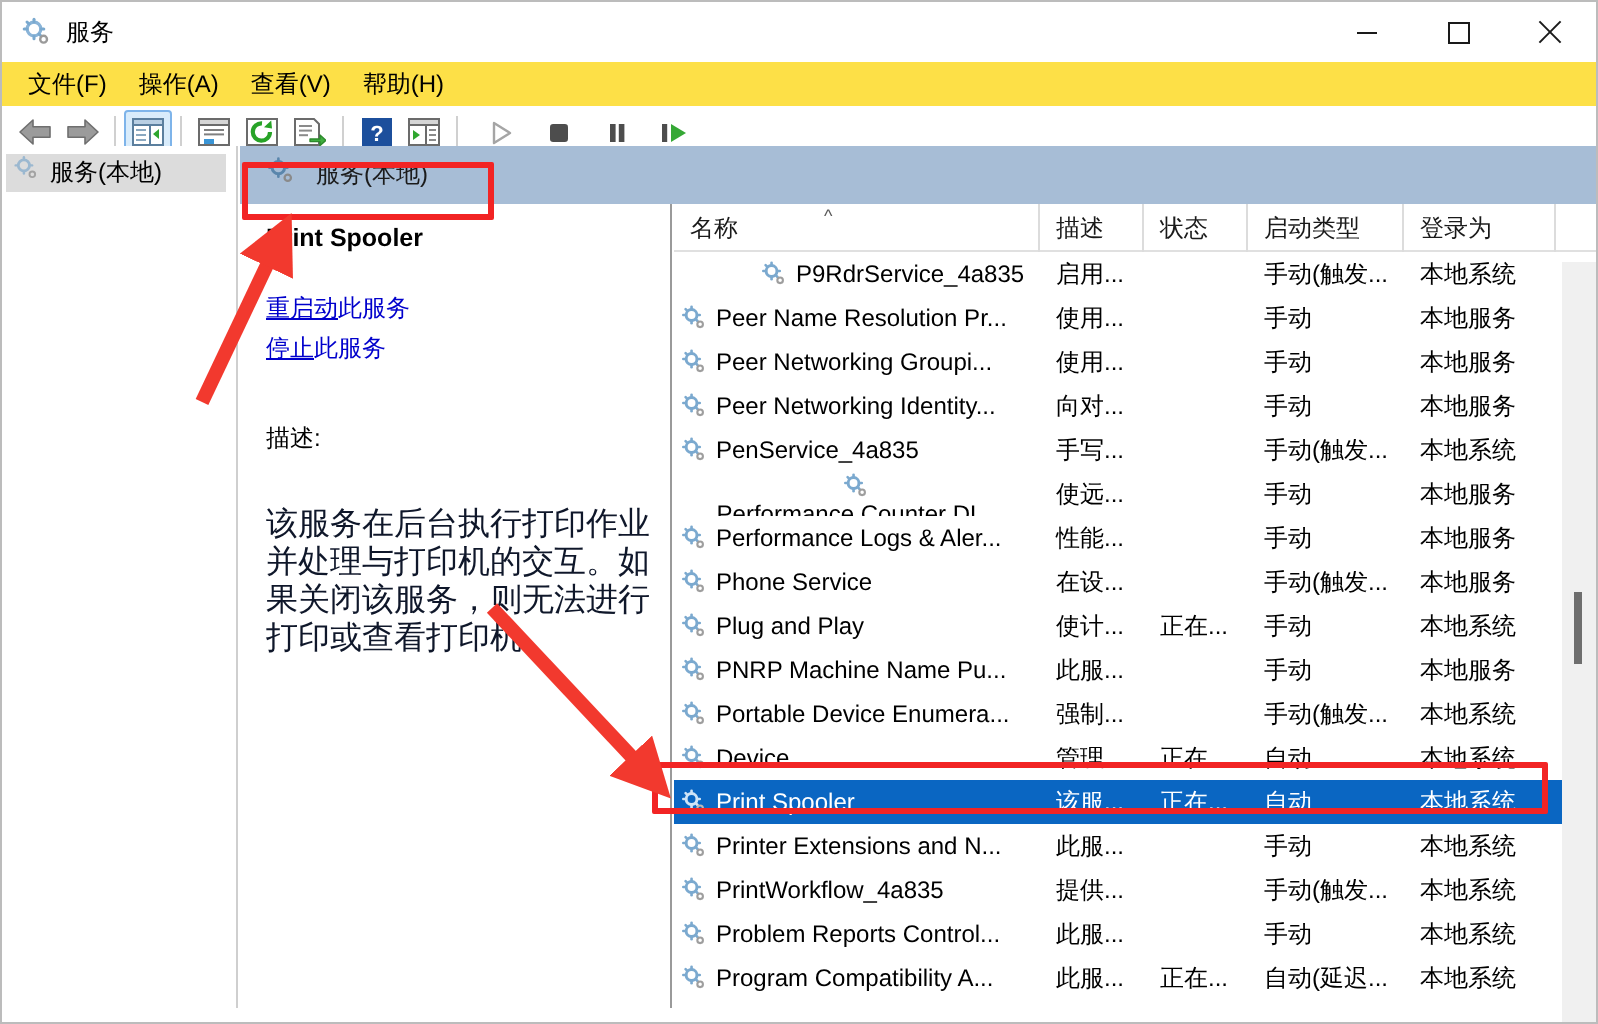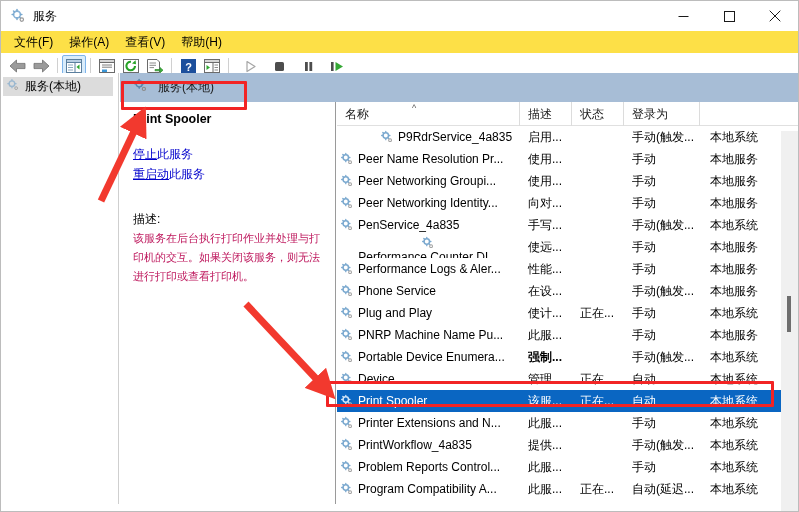--- a/index.html
+++ b/index.html
@@ -139,22 +139,23 @@
     margin-bottom: 20px;
   }
   .detail-link {
     font-size: 12px; color: #0000cc;
     margin-bottom: 3px; line-height: 17px;
   }
   .detail-link .u { text-decoration: underline; }
   .desc-block { margin-top: 27px; }
   .desc-label { font-size: 12px; color: #000; line-height: 19px; }
   .desc-body {
-    font-size: 11px; color: #be185d; line-height: 19px;
+    font-size: 16px; color: #0f172a; line-height: 19px;
     width: 192px;
+    margin-top: 24px;
   }
 
   
   .listwrap {
     position: absolute; left: 217px; top: 0;
     width: 461px; height: 402px;
     background: #ffffff;
     overflow: hidden;
   }
   .lv-header {
@@ -406,40 +407,41 @@
         </span>
         <span class="lbl">服务(本地)</span>
       </div>
 
       <div class="split">
 
         <div class="detail">
           <div class="detail-title">Print Spooler</div>
 
           <div class="detail-link">
-            <span class="u">停止</span><span>此服务</span>
+            <span class="u">重启动</span><span>此服务</span>
           </div>
           <div class="detail-link">
-            <span class="u">重启动</span><span>此服务</span>
+            <span class="u">停止</span><span>此服务</span>
           </div>
 
           <div class="desc-block">
             <div class="desc-label">描述:</div>
             <div class="desc-body">该服务在后台执行打印作业并处理与打印机的交互。如果关闭该服务，则无法进行打印或查看打印机。</div>
           </div>
         </div>
 
         <div class="listwrap">
           <div class="lv-header">
             <div class="lv-th" style="width:183px">
               <span>名称</span>
               <span class="sort-caret">^</span>
             </div>
             <div class="lv-th" style="width:52px">描述</div>
             <div class="lv-th" style="width:52px">状态</div>
+            <div class="lv-th" style="width:78px">启动类型</div>
             <div class="lv-th" style="width:76px">登录为</div>
           </div>
           <div class="lv-rows" id="rows">
               <div class="lv-row">
                 <div class="cell name" style="width: 183px; padding-left: 43px;">
                   <svg class="svc-icon" width="14" height="14" viewBox="0 0 16 16">
                     <circle cx="6.6" cy="6.3" r="3.1" fill="none" stroke="#7ba9cf" stroke-width="1.7"></circle>
                     <g stroke="#7ba9cf" stroke-width="1.5" stroke-linecap="round">
                       <line x1="6.6" y1="1.6" x2="6.6" y2="2.8"></line>
                       <line x1="6.6" y1="9.8" x2="6.6" y2="11"></line>
@@ -655,21 +657,21 @@
                       <line x1="6.6" y1="9.8" x2="6.6" y2="11"></line>
                       <line x1="1.9" y1="6.3" x2="3.1" y2="6.3"></line>
                       <line x1="10.1" y1="6.3" x2="11.3" y2="6.3"></line>
                       <line x1="3.2" y1="2.9" x2="4.1" y2="3.8"></line>
                       <line x1="9.1" y1="8.8" x2="10" y2="9.7"></line>
                     </g>
                     <circle cx="11.5" cy="11.6" r="1.6" fill="none" stroke="#9e9e9e" stroke-width="1.2"></circle>
                   </svg>
                   <span>Portable Device Enumera...</span>
                 </div>
-                <div class="cell" style="width: 52px; font-weight: bold;">强制...</div>
+                <div class="cell" style="width: 52px;">强制...</div>
                 <div class="cell" style="width: 52px;"></div>
                 <div class="cell" style="width: 78px;">手动(触发...</div>
                 <div class="cell" style="width: 76px;">本地系统</div>
               </div>
               <div class="lv-row">
                 <div class="cell name" style="width: 183px;">
                   <svg class="svc-icon" width="14" height="14" viewBox="0 0 16 16">
                     <circle cx="6.6" cy="6.3" r="3.1" fill="none" stroke="#7ba9cf" stroke-width="1.7"></circle>
                     <g stroke="#7ba9cf" stroke-width="1.5" stroke-linecap="round">
                       <line x1="6.6" y1="1.6" x2="6.6" y2="2.8"></line>

